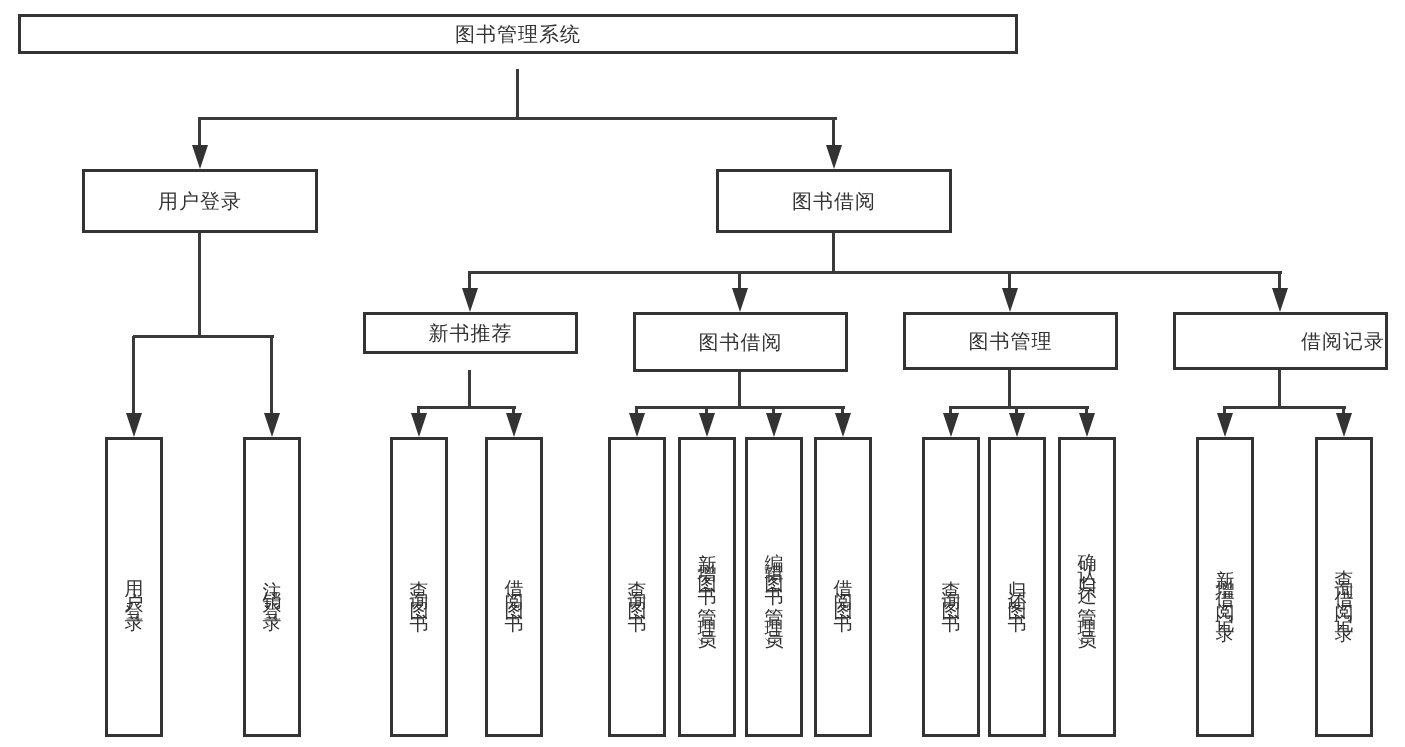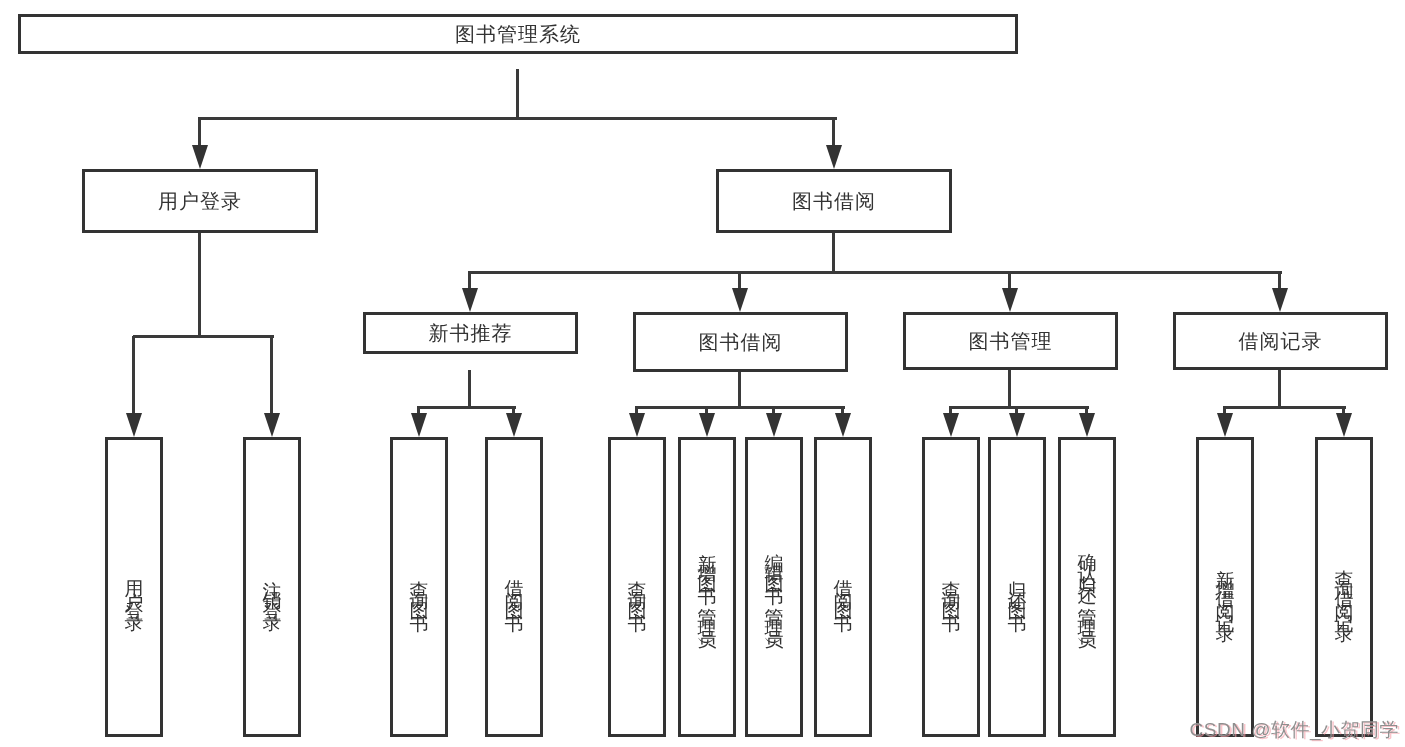--- a/index.html
+++ b/index.html
@@ -144,21 +144,21 @@
 
   <div class="box" style="left:363px; top:312px; width:215px; height:42px;">
     <span>新书推荐</span>
   </div>
   <div class="box" style="left:633px; top:312px; width:215px; height:60px;">
     <span>图书借阅</span>
   </div>
   <div class="box" style="left:903px; top:312px; width:215px; height:58px;">
     <span>图书管理</span>
   </div>
-  <div class="box" style="left:1173px; top:312px; width:215px; height:58px;">
+  <div class="box" style="left:1173px; top:312px; width:215px; height:58px;justify-content:flex-end;">
     <span>借阅记录</span>
   </div>
 
   <div class="vbox" style="left:105px;">
     <span class="vtext">用户登录</span>
   </div>
   <div class="vbox" style="left:243px;">
     <span class="vtext">注销登录</span>
   </div>
 
@@ -192,15 +192,14 @@
     <span class="vtext">确认归还（管理员）</span>
   </div>
 
   <div class="vbox" style="left:1196px;">
     <span class="vtext">新增借阅记录</span>
   </div>
   <div class="vbox" style="left:1315px;">
     <span class="vtext">查询借阅记录</span>
   </div>
 
-  <div class="watermark">CSDN @软件_小贺同学</div>
 
 </div>
 
 </body></html>

